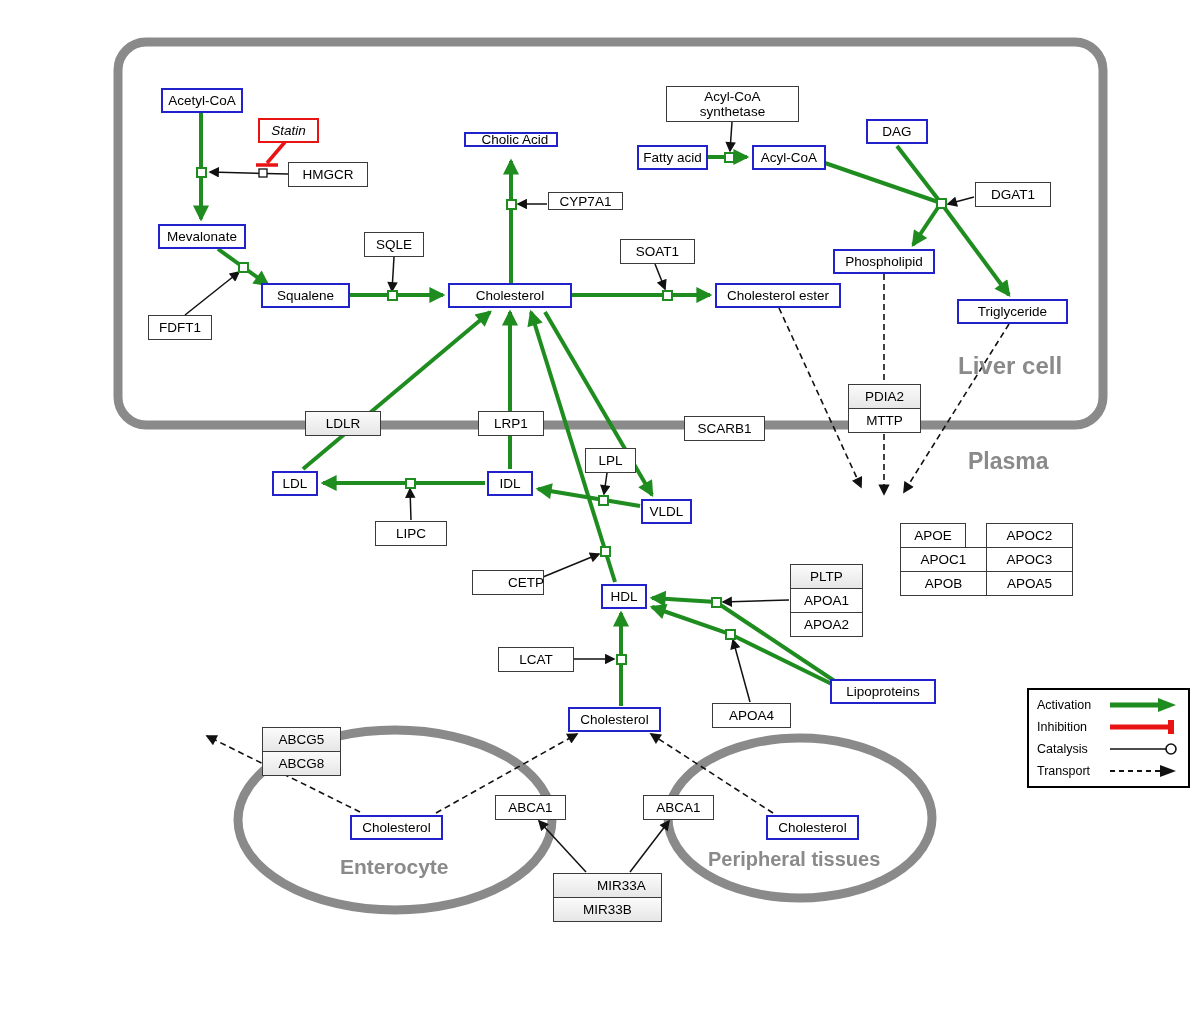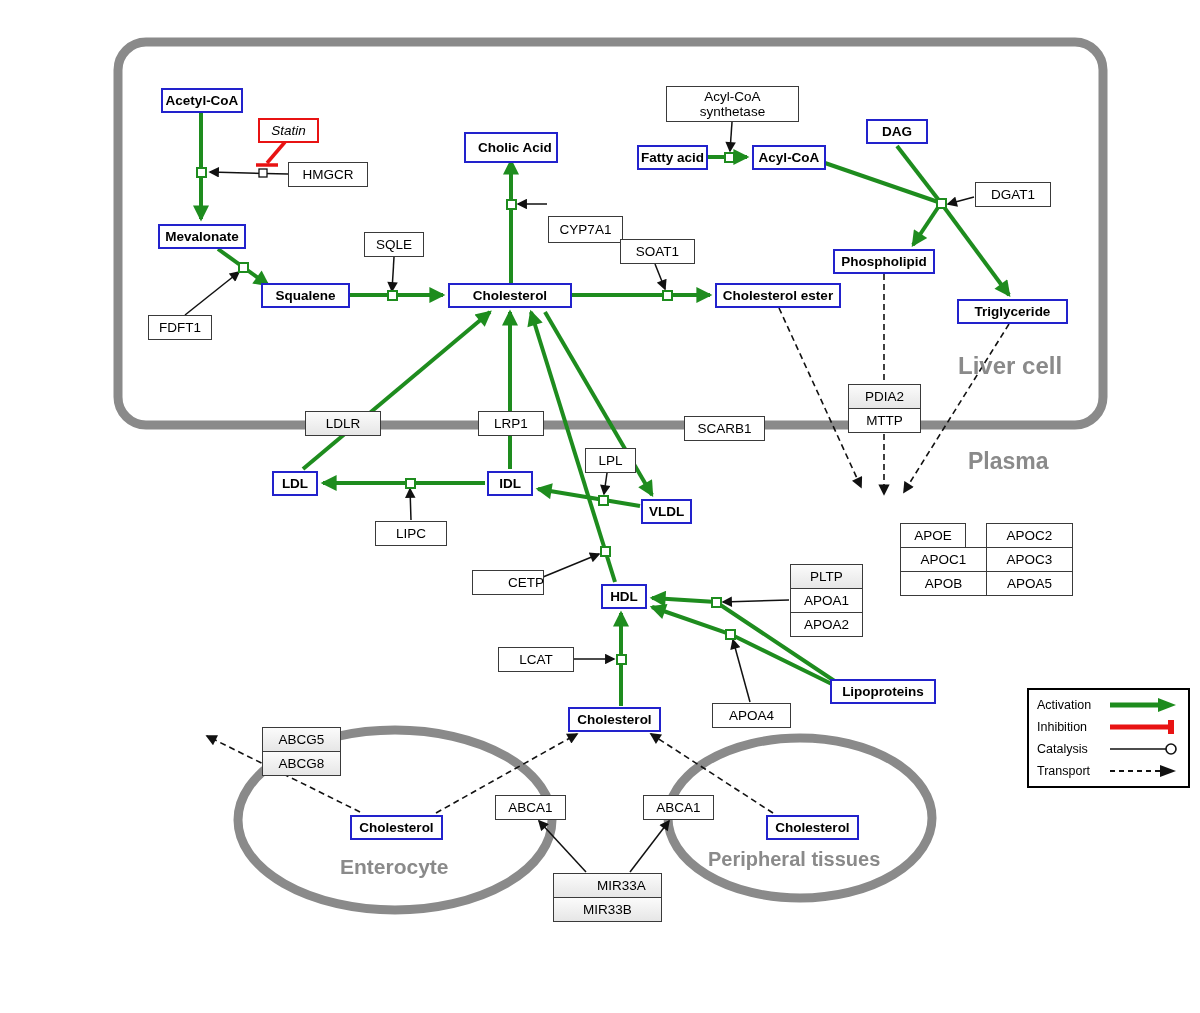--- a/index.html
+++ b/index.html
@@ -9,21 +9,21 @@
   .comp{stroke:var(--compartment-gray,#8a8a8a);stroke-width:9;fill:none;}
   .e-act{stroke:var(--activation-green,#1e8c1e);stroke-width:4;fill:none;}
   .e-cat{stroke:#111;stroke-width:1.5;fill:none;}
   .e-tr{stroke:#111;stroke-width:1.6;stroke-dasharray:6 4;fill:none;}
   .e-inh{stroke:var(--inhibition-red,#e81313);stroke-width:3.5;fill:none;}
   .sq{fill:#fff;stroke:var(--activation-green,#1e8c1e);stroke-width:2;}
   .wsq{fill:#fff;stroke:#111;stroke-width:1.3;}
   .node{position:absolute;display:flex;align-items:center;justify-content:center;
         background:#fff;font-size:13.5px;color:#000;text-align:center;z-index:2;
         box-sizing:border-box;white-space:nowrap;}
-  .met{border:2px solid var(--metabolite-border-blue,#2222cc);font-weight:bold;}
+  .met{border:2px solid var(--metabolite-border-blue,#2222cc);}
   .gene{border:1.5px solid var(--gene-border,#3a3a3a);}
   .gene.shade{background:linear-gradient(#fbfbfb,#e6e6e6);}
   .redb{border:2px solid var(--inhibition-red,#e81313);font-style:italic;}
   .complabel{position:absolute;color:var(--compartment-gray,#8a8a8a);font-weight:bold;z-index:2;}
   .legend{position:absolute;left:995px;top:688px;width:163px;height:100px;border:2px solid #000;
           background:#fff;z-index:3;box-sizing:border-box;padding:4px 8px;display:flex;
           flex-direction:column;justify-content:space-around;margin-left:32px;}
   .lrow{display:flex;align-items:center;justify-content:space-between;font-size:12.5px;color:#000;}
 </style>
 </head>
@@ -120,42 +120,42 @@
   </svg>
 
   <div class="complabel" style="left:958px;top:352px;font-size:24px;">Liver cell</div>
   <div class="complabel" style="left:968px;top:448px;font-size:23px;">Plasma</div>
   <div class="complabel" style="left:340px;top:855px;font-size:21px;">Enterocyte</div>
   <div class="complabel" style="left:708px;top:848px;font-size:20px;text-align:right;">Peripheral tissues</div>
 
   <div class="node met" style="left:161px;top:88px;width:82px;height:25px;">Acetyl-CoA</div>
   <div class="node met" style="left:158px;top:224px;width:88px;height:25px;">Mevalonate</div>
   <div class="node met" style="left:261px;top:283px;width:89px;height:25px;">Squalene</div>
-  <div class="node met" style="left:464px;top:132px;width:94px;height:31px;padding-left:8px;">Cholic Acid</div>
+  <div class="node met" style="left:464px;top:132px;width:94px;height:15px;padding-left:8px;">Cholic Acid</div>
   <div class="node met" style="left:448px;top:283px;width:124px;height:25px;">Cholesterol</div>
   <div class="node met" style="left:637px;top:145px;width:71px;height:25px;">Fatty acid</div>
   <div class="node met" style="left:752px;top:145px;width:74px;height:25px;">Acyl-CoA</div>
   <div class="node met" style="left:866px;top:119px;width:62px;height:25px;">DAG</div>
   <div class="node met" style="left:833px;top:249px;width:102px;height:25px;">Phospholipid</div>
   <div class="node met" style="left:715px;top:283px;width:126px;height:25px;">Cholesterol ester</div>
   <div class="node met" style="left:957px;top:299px;width:111px;height:25px;">Triglyceride</div>
   <div class="node met" style="left:272px;top:471px;width:46px;height:25px;">LDL</div>
   <div class="node met" style="left:487px;top:471px;width:46px;height:25px;">IDL</div>
   <div class="node met" style="left:641px;top:499px;width:51px;height:25px;">VLDL</div>
   <div class="node met" style="left:601px;top:584px;width:46px;height:25px;">HDL</div>
   <div class="node met" style="left:568px;top:707px;width:93px;height:25px;">Cholesterol</div>
   <div class="node met" style="left:350px;top:815px;width:93px;height:25px;">Cholesterol</div>
   <div class="node met" style="left:766px;top:815px;width:93px;height:25px;">Cholesterol</div>
   <div class="node met" style="left:830px;top:679px;width:106px;height:25px;">Lipoproteins</div>
 
   <div class="node gene redb" style="left:258px;top:118px;width:61px;height:25px;">Statin</div>
   <div class="node gene" style="left:288px;top:162px;width:80px;height:25px;">HMGCR</div>
   <div class="node gene" style="left:364px;top:232px;width:60px;height:25px;">SQLE</div>
   <div class="node gene" style="left:148px;top:315px;width:64px;height:25px;">FDFT1</div>
-  <div class="node gene" style="left:548px;top:192px;width:75px;height:27px;margin-top:24px;">CYP7A1</div>
+  <div class="node gene" style="left:548px;top:192px;width:75px;height:18px;">CYP7A1</div>
   <div class="node gene" style="left:666px;top:86px;width:133px;height:36px;flex-direction:column;line-height:15px;">
     <div>Acyl-CoA</div>
     <div>synthetase</div>
   </div>
   <div class="node gene" style="left:620px;top:239px;width:75px;height:25px;">SOAT1</div>
   <div class="node gene" style="left:975px;top:182px;width:76px;height:25px;">DGAT1</div>
   <div class="node gene shade" style="left:848px;top:384px;width:73px;height:25px;">PDIA2</div>
   <div class="node gene" style="left:848px;top:408px;width:73px;height:25px;">MTTP</div>
   <div class="node gene shade" style="left:305px;top:411px;width:76px;height:25px;">LDLR</div>
   <div class="node gene" style="left:478px;top:411px;width:66px;height:25px;">LRP1</div>

